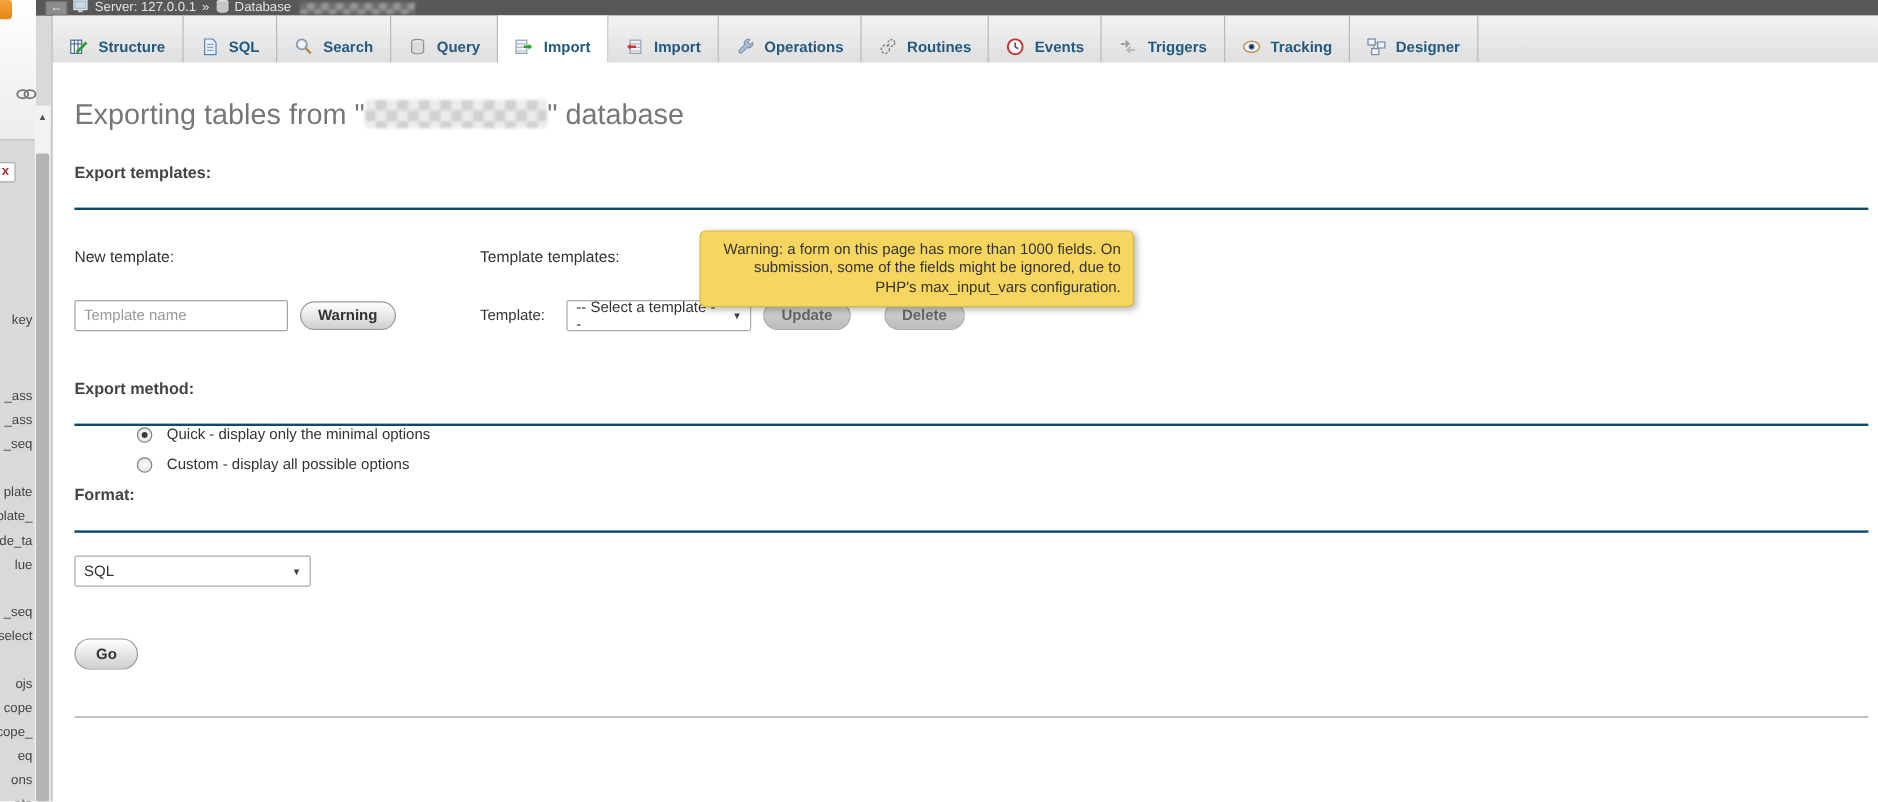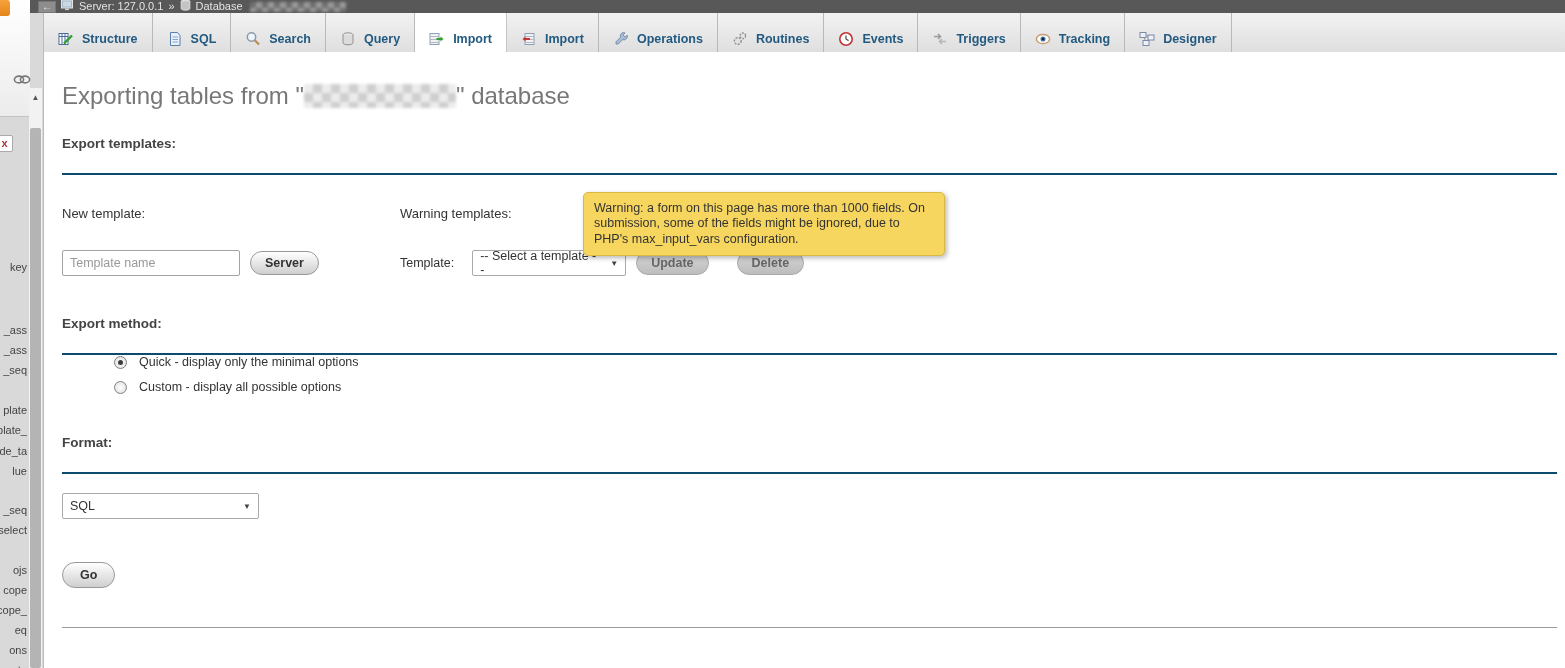--- a/index.html
+++ b/index.html
@@ -64,21 +64,21 @@
     font-weight:bold;font-size:12.5px;color:#333;padding:4px 14px;cursor:pointer;font-family:"Liberation Sans",sans-serif}
   .btn.disabled{background:linear-gradient(#d6d6d6,#bdbdbd);color:#666;border-color:#aaa}
   .fake-select{display:inline-flex;align-items:center;justify-content:space-between;height:26px;background:#fff;
     border:1px solid #aaa;border-radius:2px;padding:0 7px;font-size:12.5px;color:#333;cursor:pointer}
   .fake-select .arrow{font-size:8px;color:#444;margin-left:12px}
   .select-template{width:154px}
   .select-format{width:197px}
   .inline-label{font-size:12.5px;color:#333;margin-right:8px}
   
   .tooltip{position:absolute;left:539px;top:140px;width:362px;background:var(--warning-bg);
-    border:1px solid var(--warning-border);border-radius:5px;padding:8px 10px;text-align:left;
+    border:1px solid var(--warning-border);border-radius:5px;padding:8px 10px;text-align:right;
     font-size:12.5px;color:#333;line-height:1.22;box-shadow:2px 2px 5px rgba(0,0,0,.28);z-index:5}
   
   .section-gap{margin-top:31px}
   .radio-row{display:flex;align-items:center;gap:12px;margin:0 0 11px 52px}
   .radio-row:first-of-type{margin-top:18px}
   .radio{width:13px;height:13px;border-radius:50%;border:1px solid #808080;background:radial-gradient(#ffffff,#dcdcdc);
     position:relative;cursor:pointer;flex:0 0 auto}
   .radio.checked::after{content:"";position:absolute;left:3px;top:3px;width:5px;height:5px;border-radius:50%;background:#3c3c3c}
   .radio-label{font-size:12.5px;color:#333;cursor:pointer}
   .format-select-wrap{margin-top:19px}
@@ -250,25 +250,25 @@
 
   <h2 class="page-title"><span>Exporting tables from "</span><span class="blur-blob title-blob"></span><span>" database</span></h2>
 
   <h3 class="section">Export templates:</h3>
 
   <div class="tpl-row">
     <div class="tpl-col-new">
       <div class="field-label">New template:</div>
       <div class="controls">
         <input class="text" type="text" placeholder="Template name" style="">
-        <button class="btn">Server</button>
+        <button class="btn">Warning</button>
       </div>
     </div>
     <div class="tpl-col-existing">
-      <div class="field-label">Warning templates:</div>
+      <div class="field-label">Template templates:</div>
       <div class="controls">
         <span class="inline-label">Template:</span>
         <div class="fake-select select-template">
           <span>-- Select a template --</span>
           <span class="arrow">▼</span>
         </div>
         <button class="btn disabled">Update</button>
         <button class="btn disabled" style="margin-left:18px">Delete</button>
       </div>
     </div>
@@ -280,21 +280,21 @@
 
   <div class="radio-row">
     <span class="radio checked"></span>
     <span class="radio-label">Quick - display only the minimal options</span>
   </div>
   <div class="radio-row">
     <span class="radio"></span>
     <span class="radio-label">Custom - display all possible options</span>
   </div>
 
-  <h3 class="section" style="margin-top:41px">Format:</h3>
+  <h3 class="section" style="margin-top:11px">Format:</h3>
 
   <div class="format-select-wrap">
     <div class="fake-select select-format">
       <span>SQL</span>
       <span class="arrow">▼</span>
     </div>
   </div>
 
   <div class="go-wrap">
     <button class="btn btn-go">Go</button>

